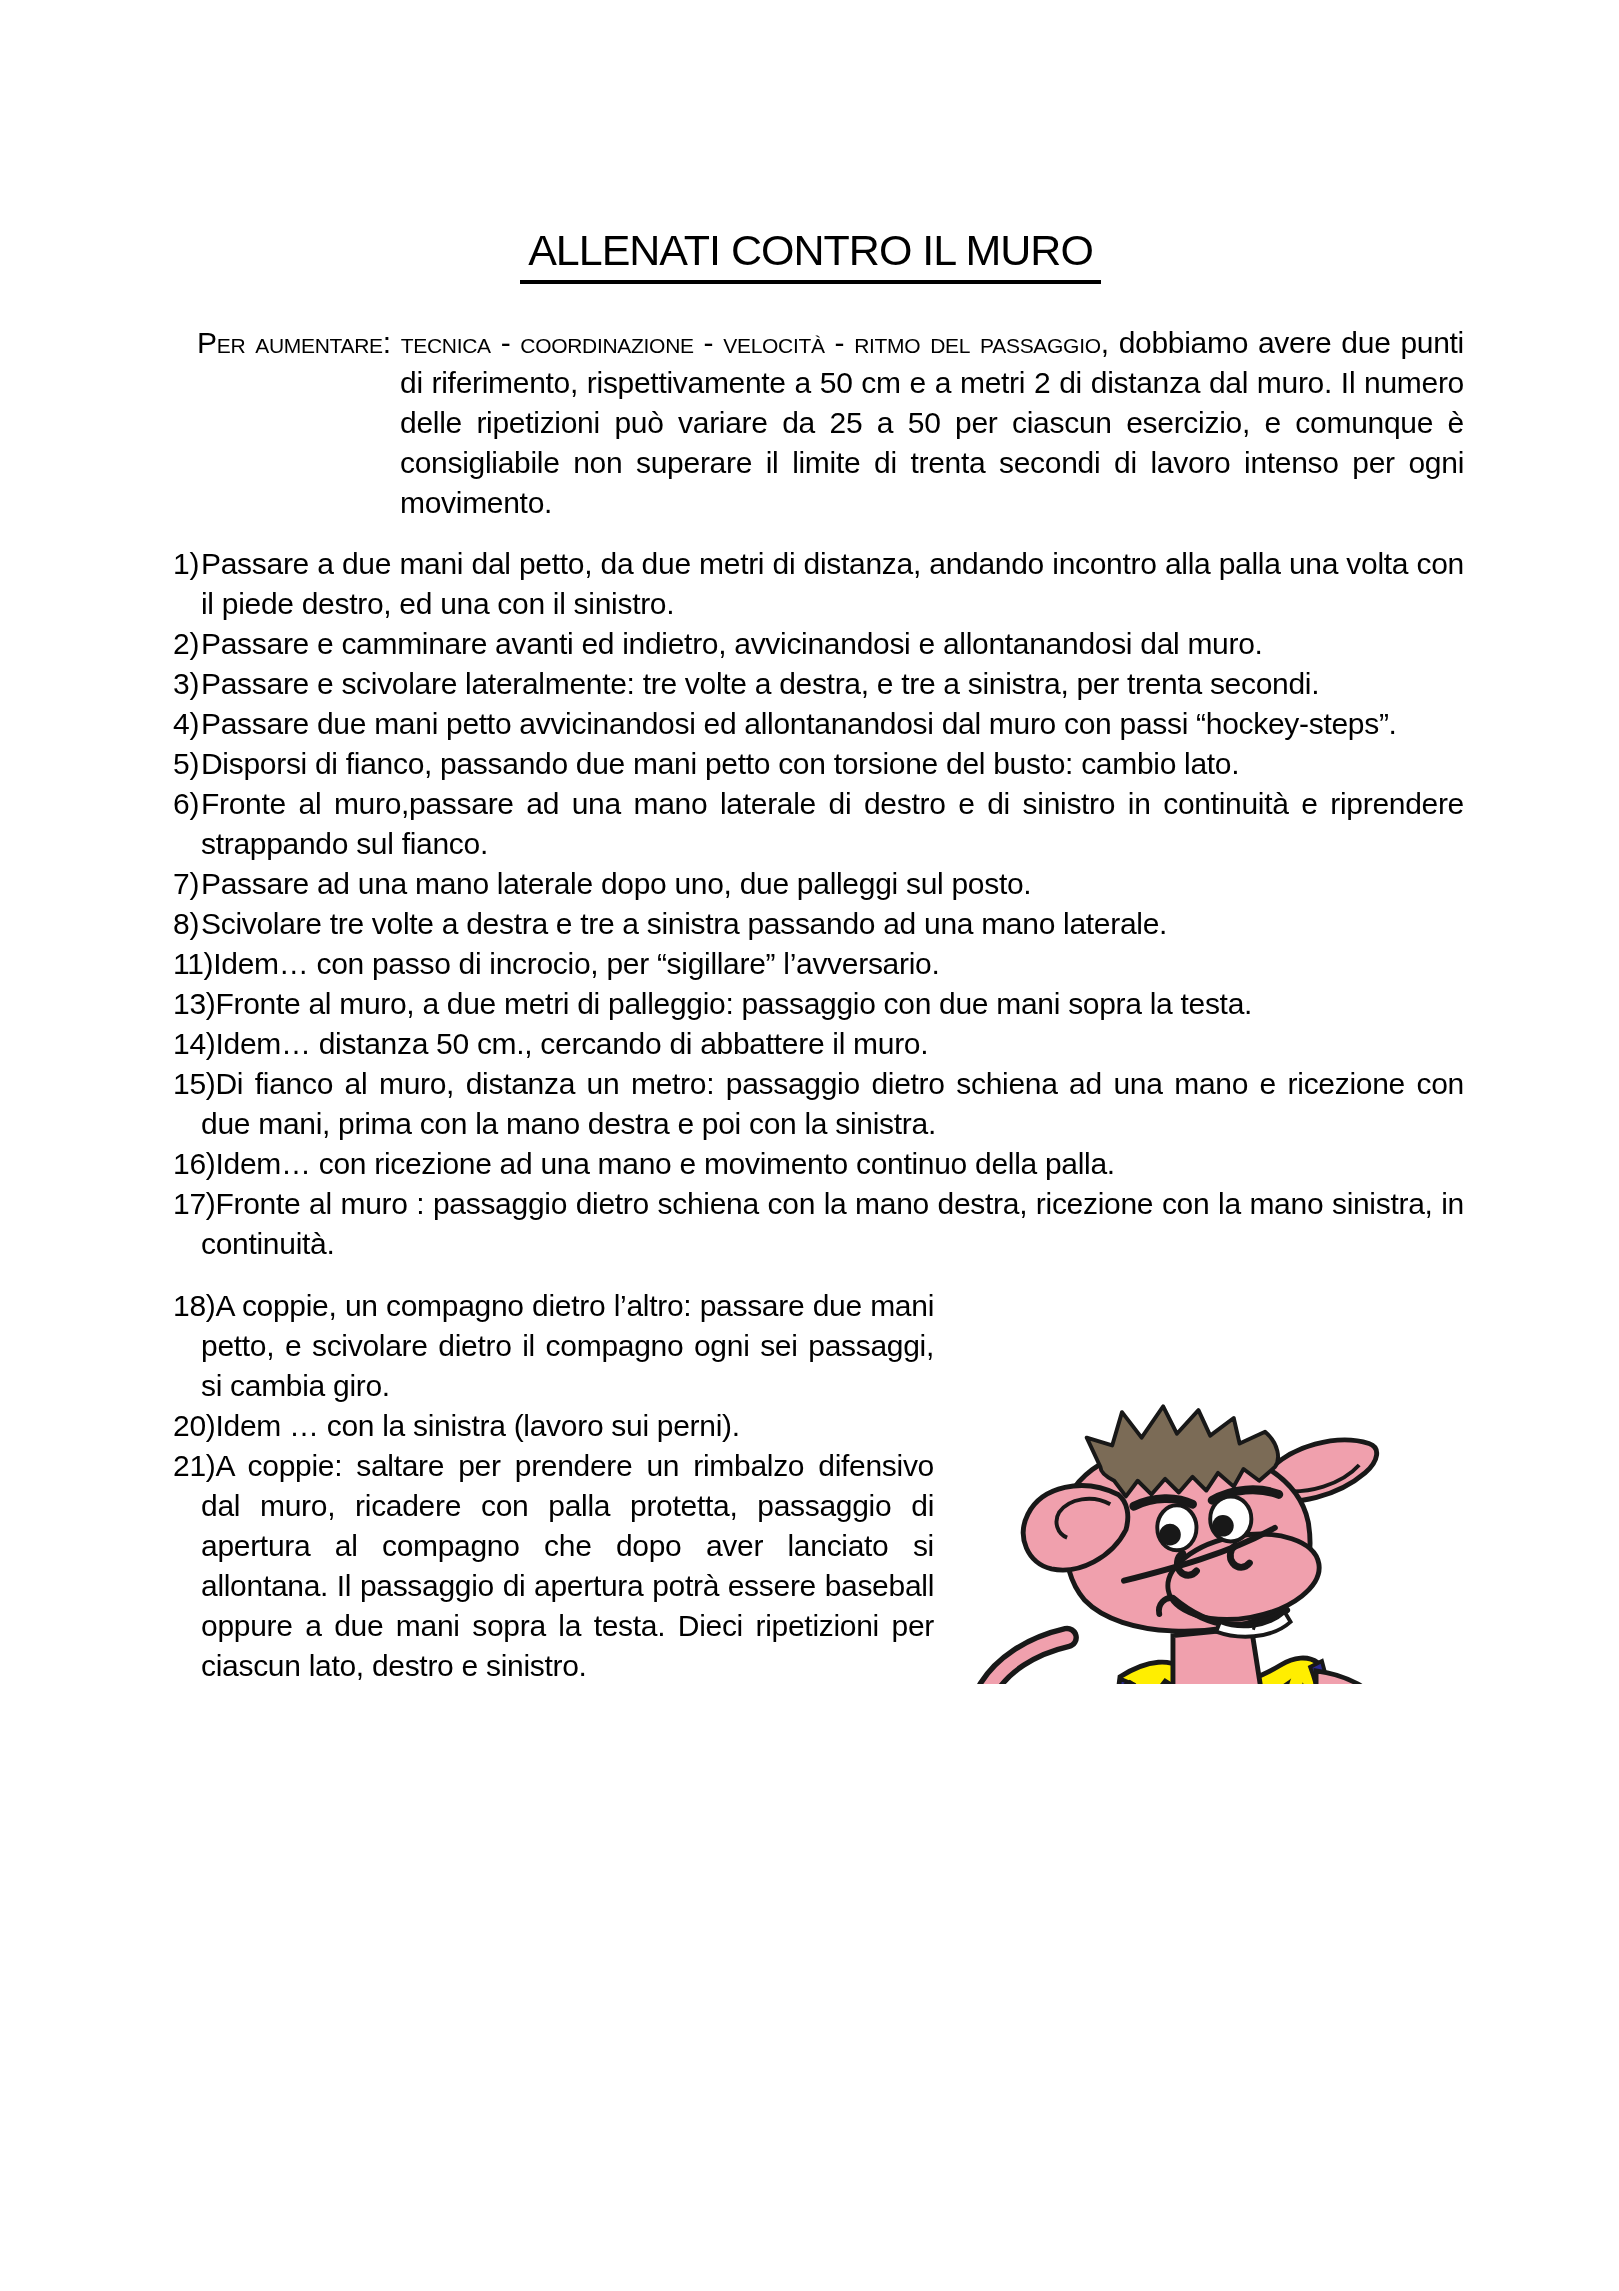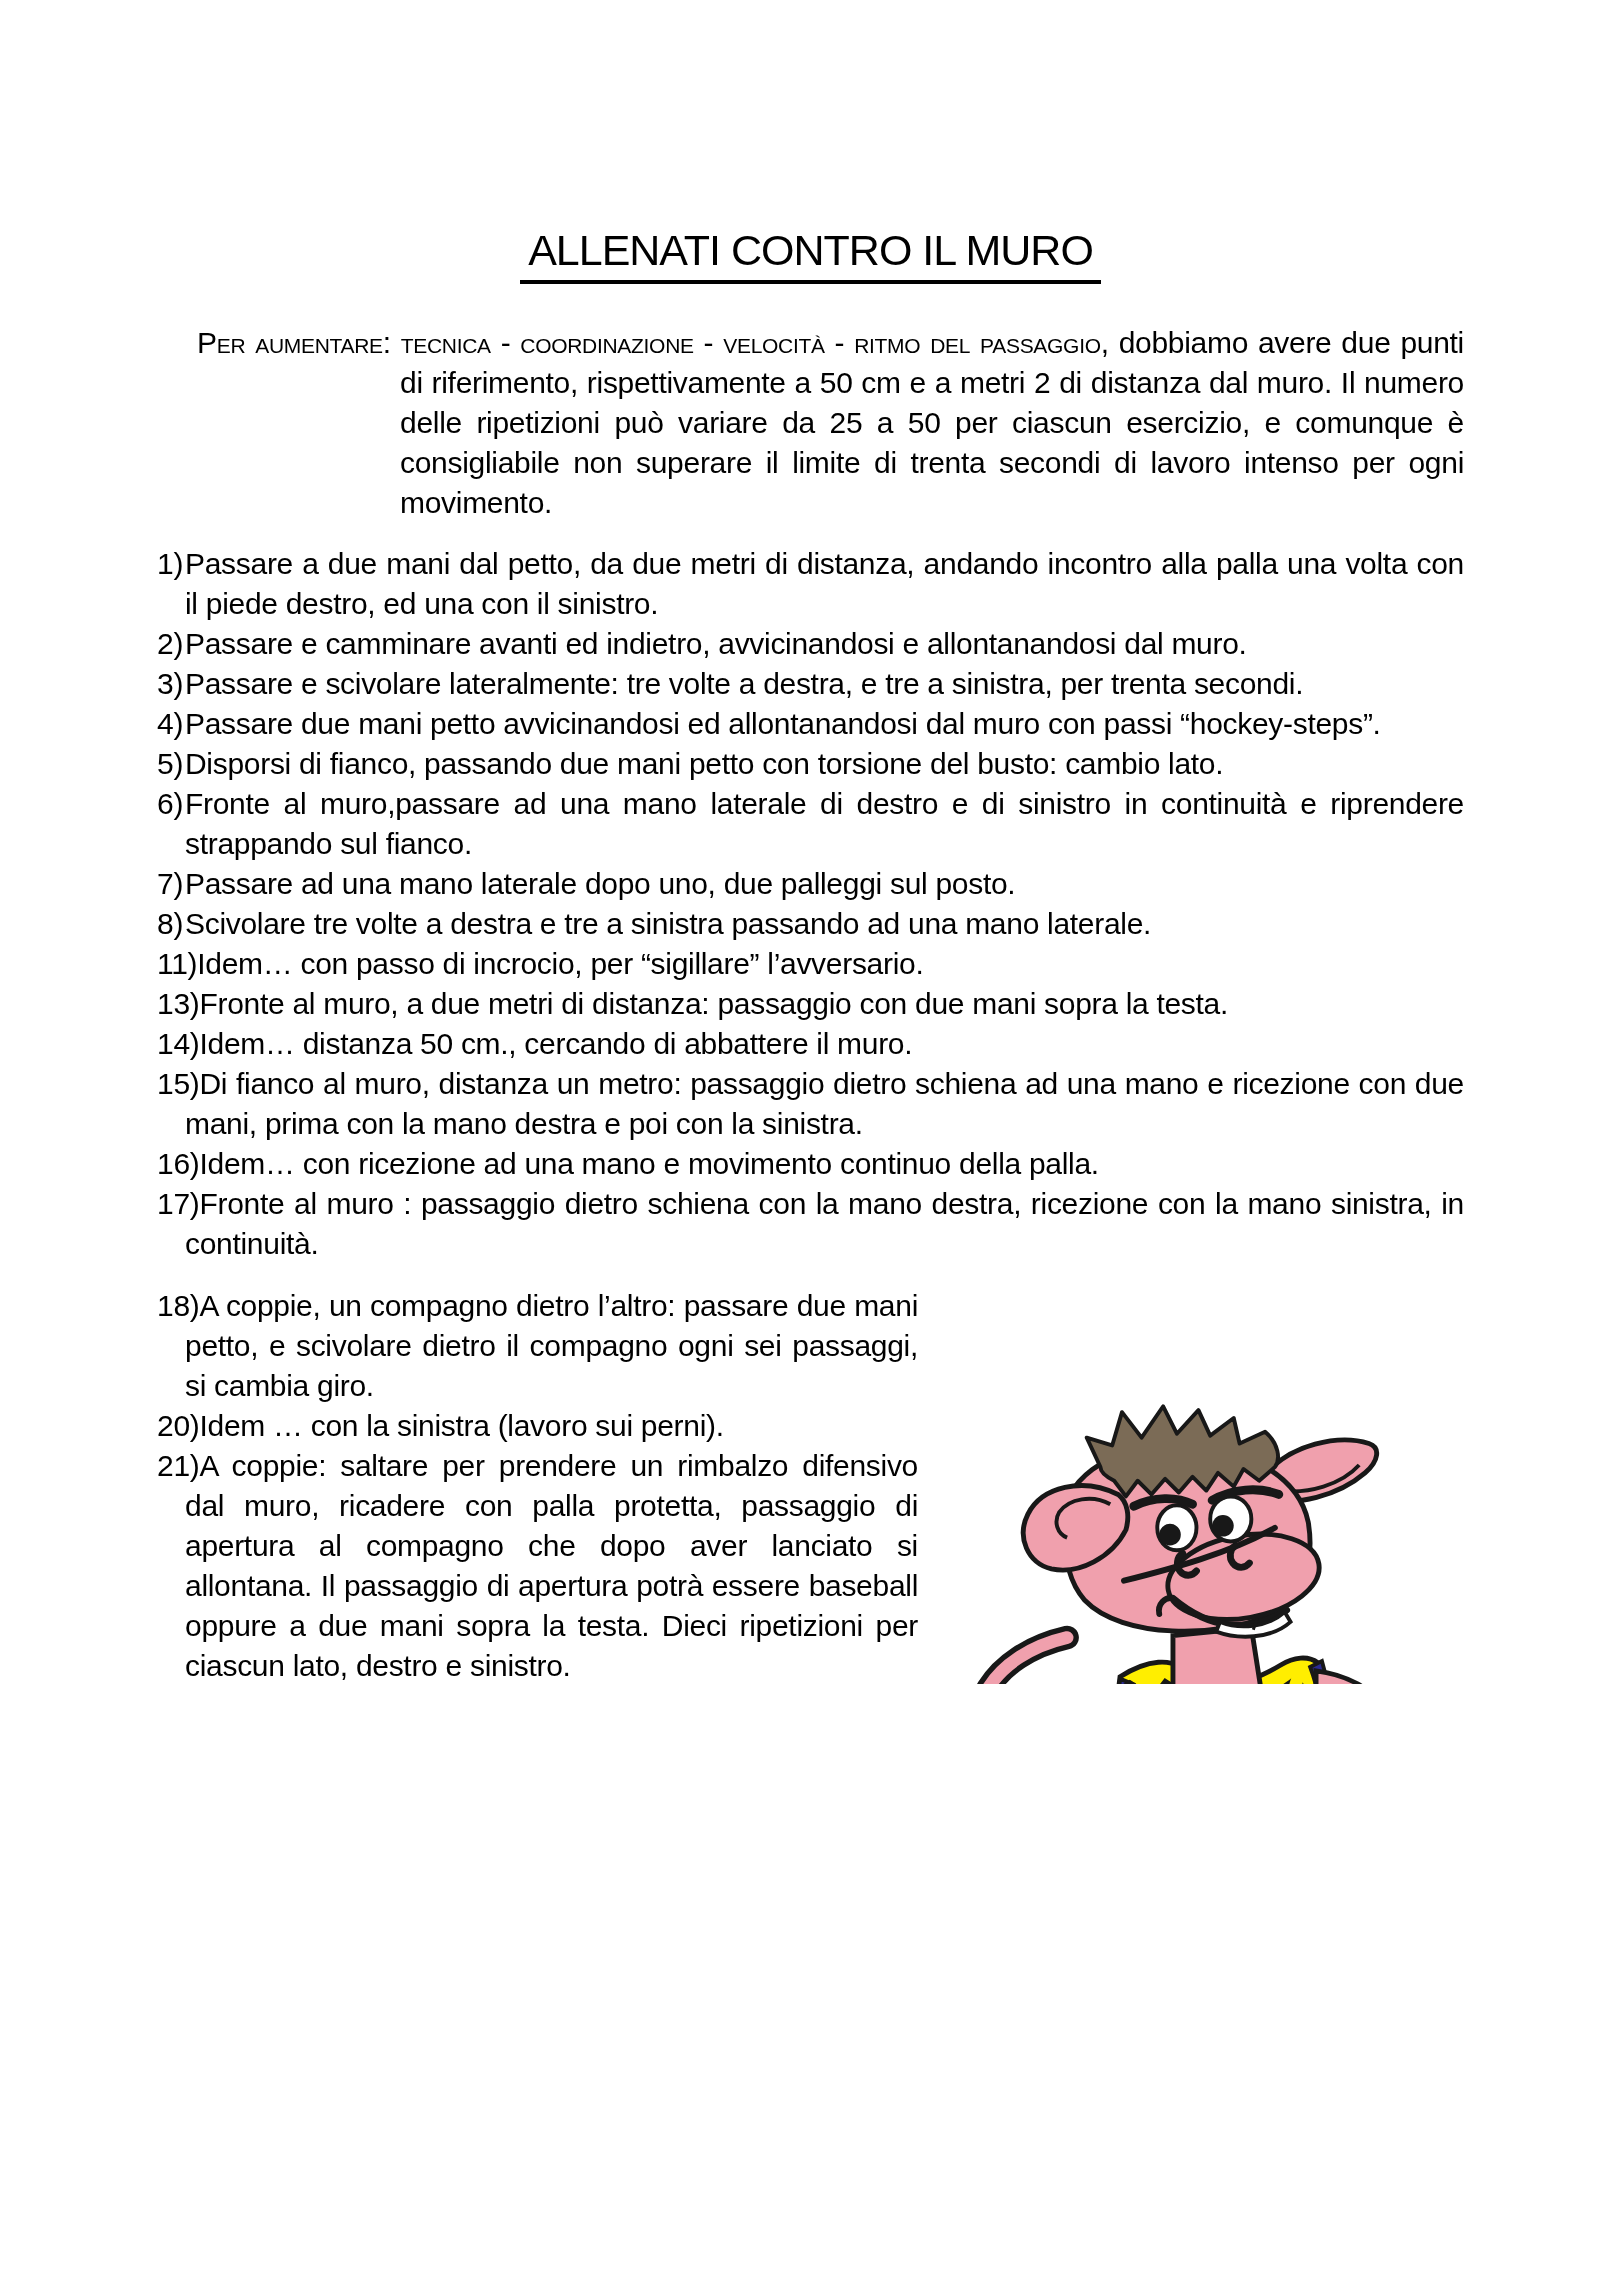--- a/index.html
+++ b/index.html
@@ -29,21 +29,21 @@
     padding:0 7.8px 5.9px 7.8px;
     white-space:nowrap;
   }
   .intro{
     margin:39px 0 0 0;
     text-align:justify;
     padding-left:243px;
     text-indent:-243px;
   }
   .sc{font-variant:small-caps;margin-left:40px;}
-  .list{margin-top:21.6px;}
+  .list{margin-top:21.6px;margin-left:16px;}
   .item{
     text-align:justify;
     padding-left:28px;
     text-indent:-28px;
   }
   .item .num{display:inline-block;min-width:28px;text-indent:0;}
   .bottom{position:relative;}
   #list-b{width:761px;}
   .mascot{
     position:absolute;
@@ -89,21 +89,21 @@
   <div class="list" id="list-a">
       <div class="item"><span class="num">1)</span><span>Passare a due mani dal petto, da due metri di distanza, andando incontro alla palla una volta con il piede destro, ed una con il sinistro.</span></div>
       <div class="item"><span class="num">2)</span><span>Passare e camminare avanti ed indietro, avvicinandosi e allontanandosi dal muro.</span></div>
       <div class="item"><span class="num">3)</span><span>Passare e scivolare lateralmente: tre volte a destra, e tre a sinistra, per trenta secondi.</span></div>
       <div class="item"><span class="num">4)</span><span>Passare due mani petto avvicinandosi ed allontanandosi dal muro con passi “hockey-steps”.</span></div>
       <div class="item"><span class="num">5)</span><span>Disporsi di fianco, passando due mani petto con torsione del busto: cambio lato.</span></div>
       <div class="item"><span class="num">6)</span><span>Fronte al muro,passare ad una mano laterale di destro e di sinistro in continuità e riprendere strappando sul fianco.</span></div>
       <div class="item"><span class="num">7)</span><span>Passare ad una mano laterale dopo uno, due palleggi sul posto.</span></div>
       <div class="item"><span class="num">8)</span><span>Scivolare tre volte a destra e tre a sinistra passando ad una mano laterale.</span></div>
       <div class="item"><span class="num">11)</span><span>Idem… con passo di incrocio, per “sigillare” l’avversario.</span></div>
-      <div class="item"><span class="num">13)</span><span>Fronte al muro, a due metri di distanza: passaggio con due mani sopra la testa.</span></div>
+      <div class="item"><span class="num">13)</span><span>Fronte al muro, a due metri di palleggio: passaggio con due mani sopra la testa.</span></div>
       <div class="item"><span class="num">14)</span><span>Idem… distanza 50 cm., cercando di abbattere il muro.</span></div>
       <div class="item"><span class="num">15)</span><span>Di fianco al muro, distanza un metro: passaggio dietro schiena ad una mano e ricezione con due mani, prima con la mano destra e poi con la sinistra.</span></div>
       <div class="item"><span class="num">16)</span><span>Idem… con ricezione ad una mano e movimento continuo della palla.</span></div>
       <div class="item"><span class="num">17)</span><span>Fronte al muro : passaggio dietro schiena con la mano destra, ricezione con la mano sinistra, in continuità.</span></div>
     </div>
 
   <div class="bottom">
     <div class="list" id="list-b">
         <div class="item"><span class="num">18)</span><span>A coppie, un compagno dietro l’altro: passare due mani petto, e scivolare dietro il compagno ogni sei passaggi, si cambia giro.</span></div>
         <div class="item"><span class="num">20)</span><span>Idem … con la sinistra (lavoro sui perni).</span></div>

